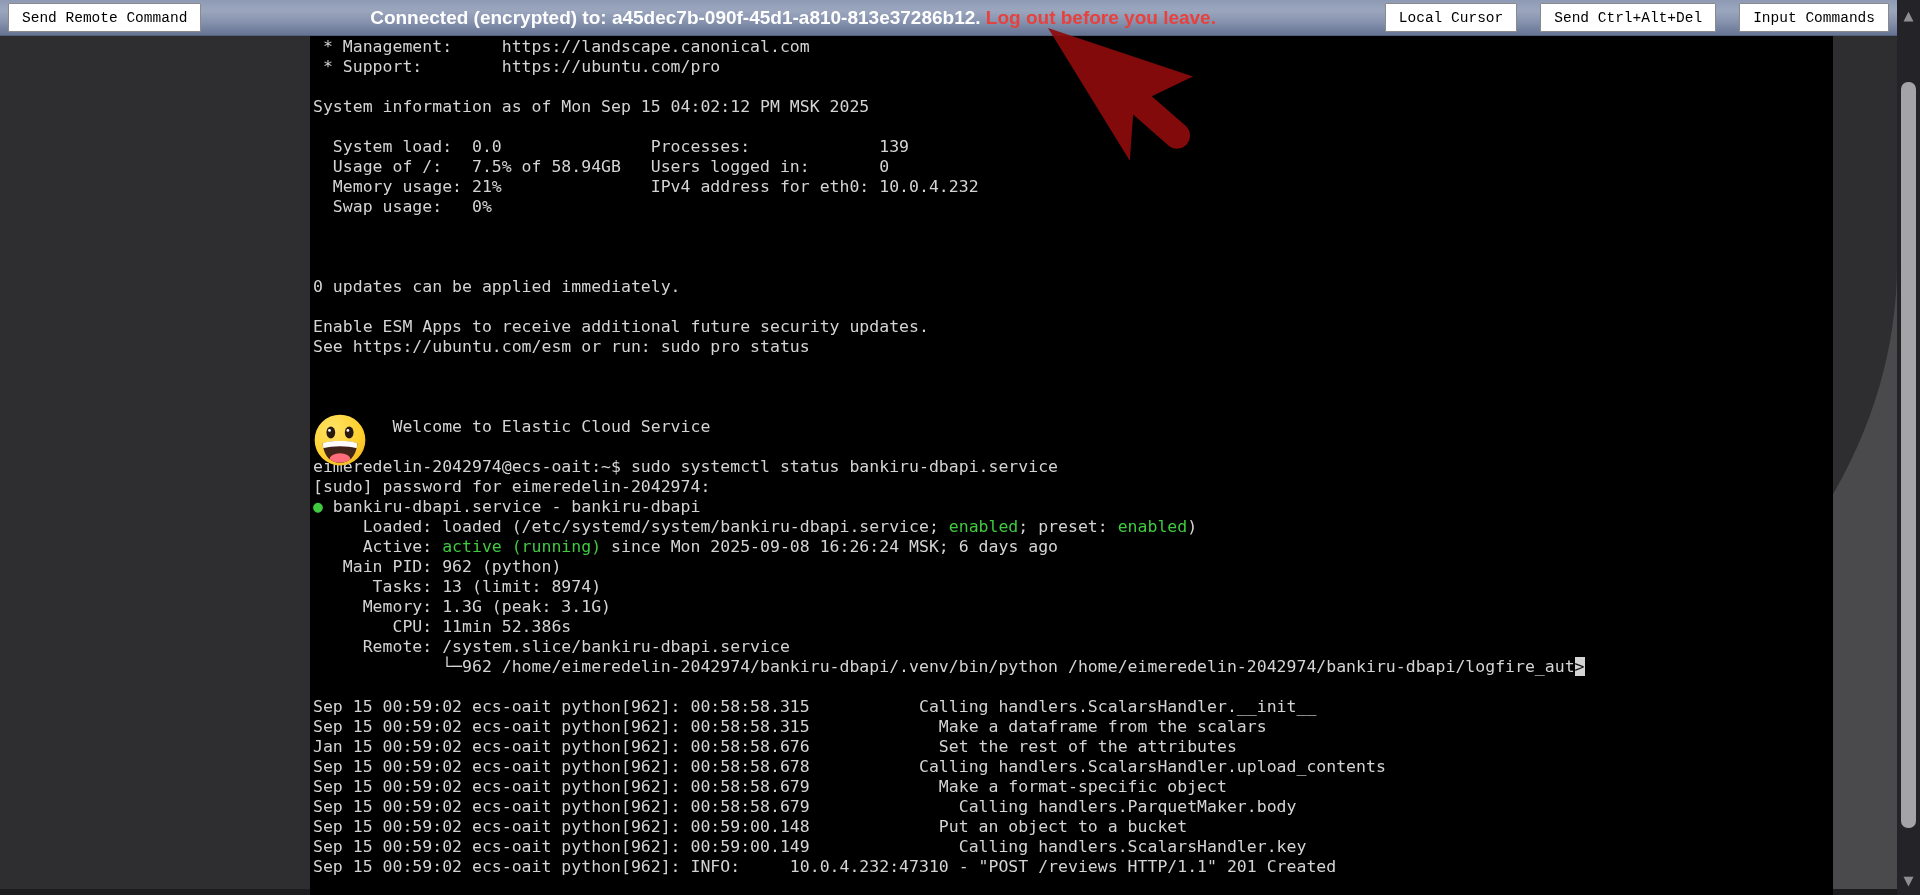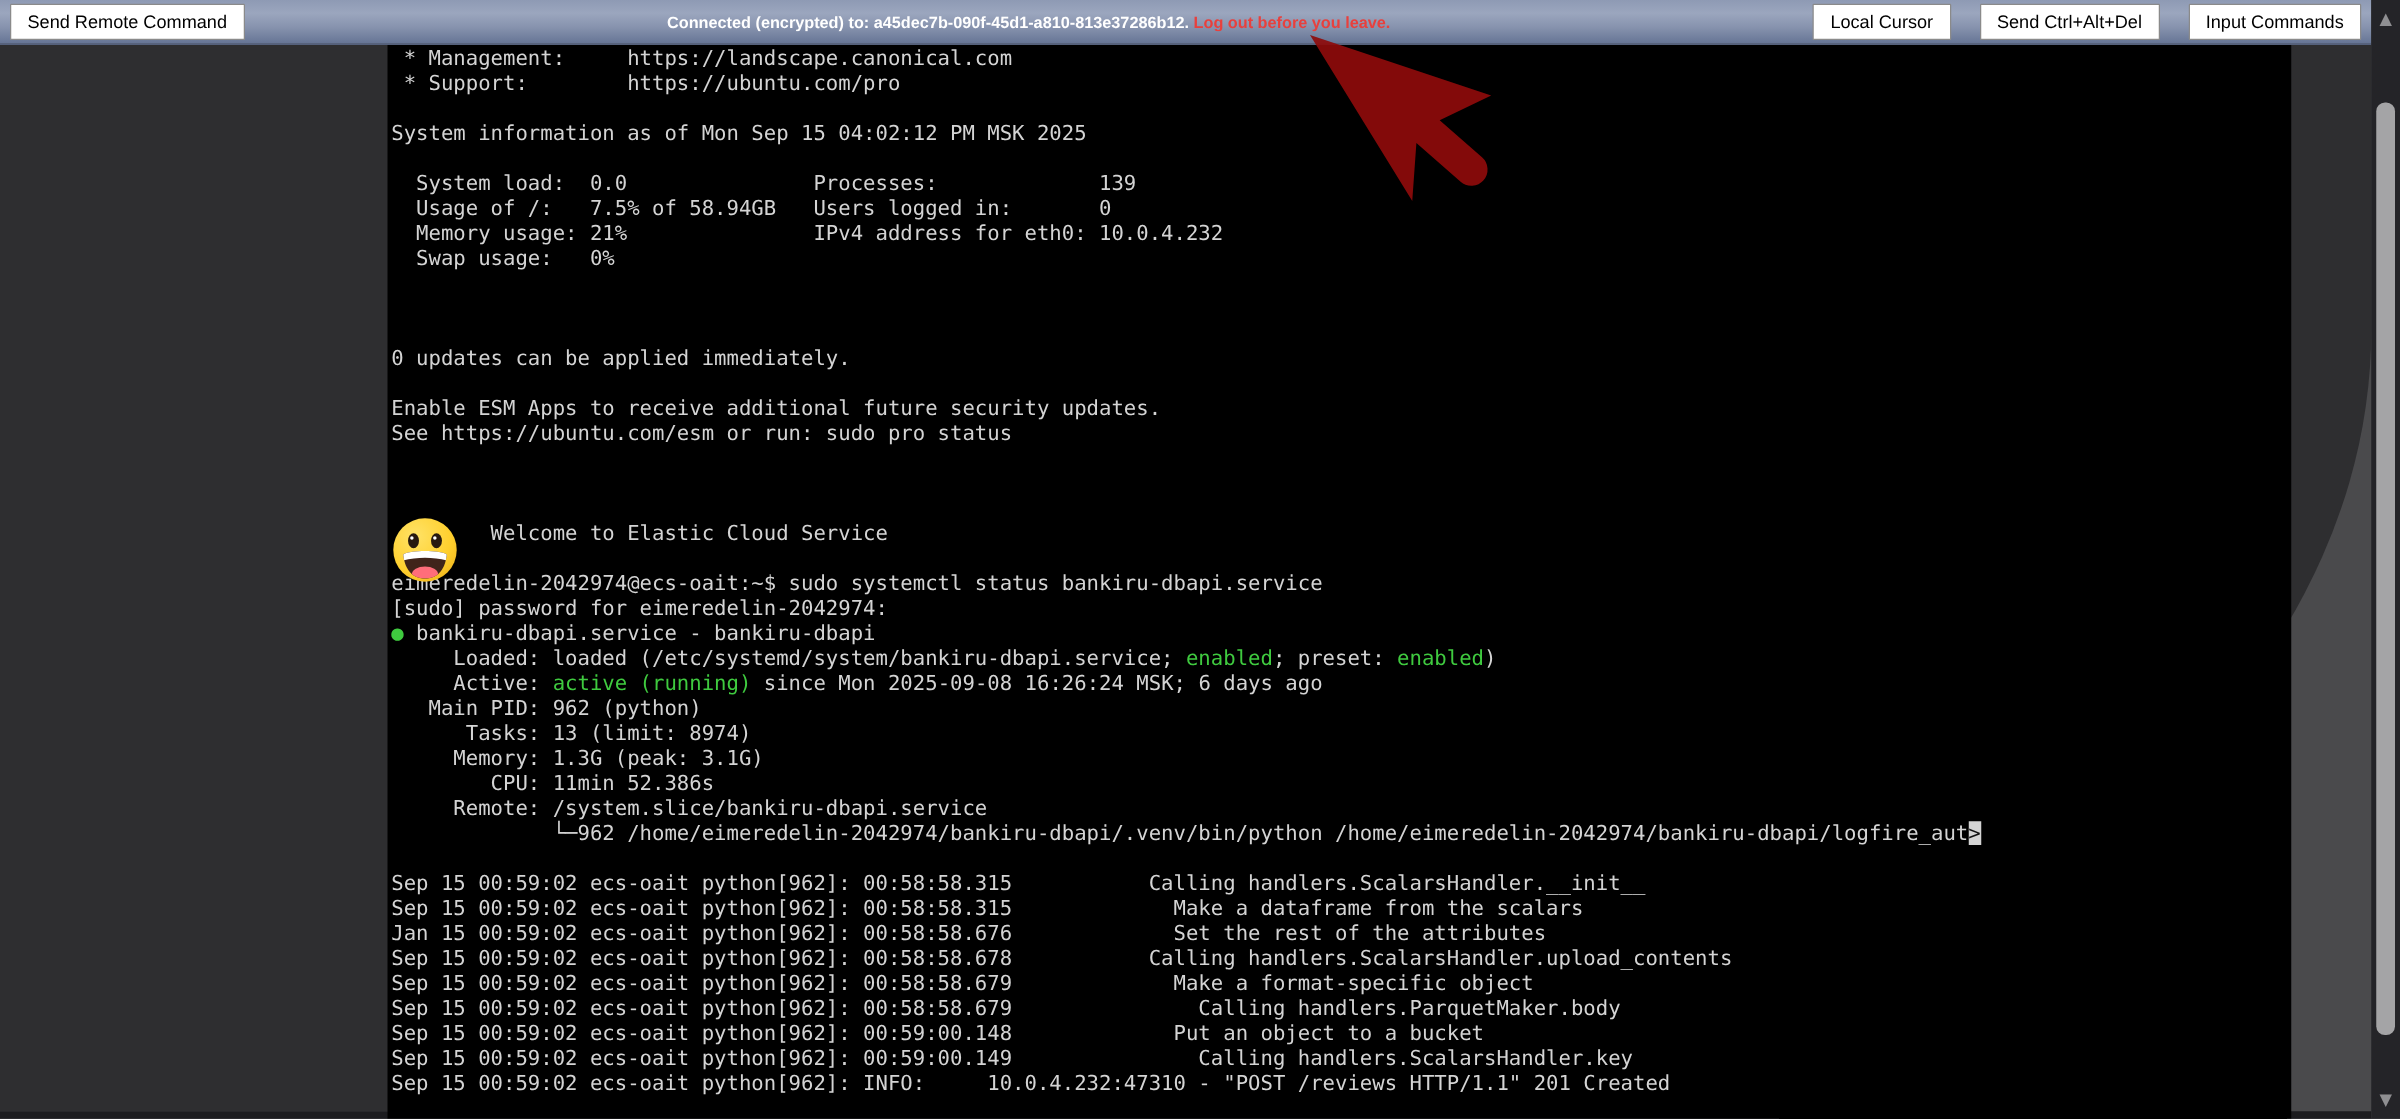--- a/index.html
+++ b/index.html
@@ -18,23 +18,23 @@
   .tline{height:20px;white-space:pre;}
   .c-green{color:var(--terminal-green,#3fca3f);}
   .c-inv{background:#d4d4d4;color:#111;}
 
   
   .toolbar{position:absolute;left:0;top:0;width:1897px;height:36px;box-sizing:border-box;
            background:linear-gradient(180deg,#8e9ab4 0%,#9ba6be 30%,#8793ae 62%,#657494 100%);
            border-bottom:1px solid #55617c;
            display:flex;align-items:center;padding:0 8px;z-index:5;}
   .tb-btn{background:#fff;border:1px solid #8a8a8a;border-radius:1px;color:#000;
-          font-family:Liberation Sans, sans-serif;font-size:14.5px;
+          font-family:Liberation Mono, monospace;font-size:14.5px;
           padding:5px 13px;height:29px;box-sizing:border-box;white-space:nowrap;cursor:default;}
-  .tb-status{flex:1;text-align:center;font-size:13px;font-weight:bold;color:#fff;
+  .tb-status{flex:1;text-align:center;font-size:19px;font-weight:bold;color:#fff;
              white-space:nowrap;overflow:hidden;}
   .tb-status .warn{color:var(--warning-red,#e8403d);}
   .tb-right{display:flex;gap:23px;}
 
   
   .vscroll{position:absolute;right:0;top:0;width:23px;height:895px;background:#242428;z-index:6;}
   .vscroll .arrow{position:absolute;left:0;width:23px;text-align:center;color:#8f8f92;
                   font-size:13px;line-height:13px;font-family:"DejaVu Sans",sans-serif;}
   .vscroll .arrow.up{top:9px;}
   .vscroll .arrow.down{top:874px;}

